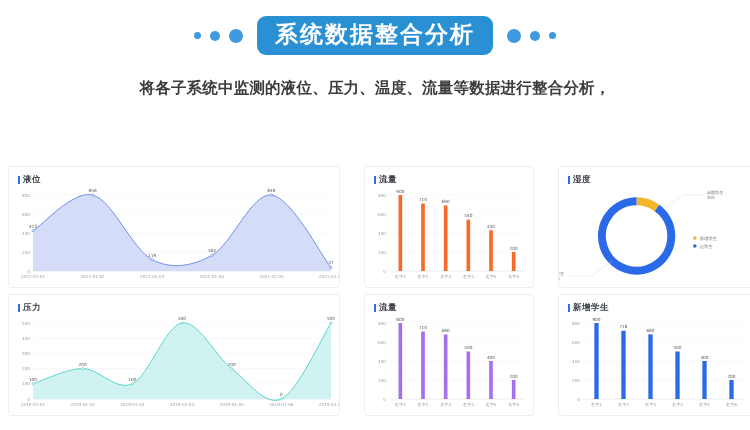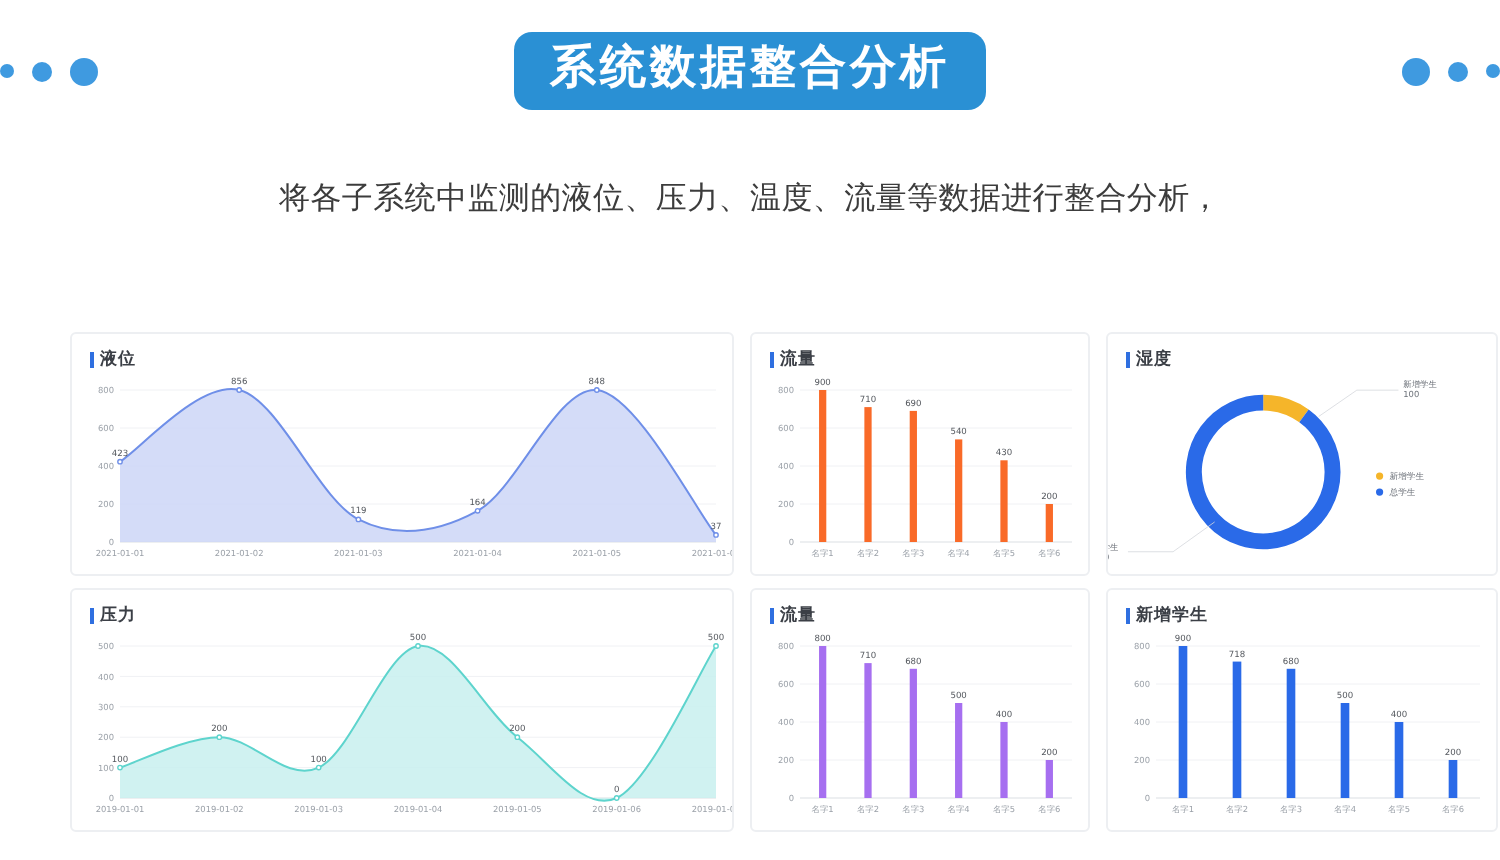--- a/index.html
+++ b/index.html
@@ -5,59 +5,60 @@
   * { box-sizing: border-box; margin: 0; padding: 0; }
   html, body {
     width: 750px; height: 430px;
     background: #ffffff;
     font-family: "DejaVu Sans", "Liberation Sans", sans-serif;
     overflow: hidden;
   }
   .page { position: relative; width: 750px; height: 430px; background: #fff; }
 
   
-  .header { padding-top: 16px; display: flex; align-items: center; justify-content: space-between; gap: 0; }
+  .header { padding-top: 16px; display: flex; align-items: center; justify-content: center; gap: 0; }
   .dots { display: flex; align-items: center; gap: 9px; }
   .dot { border-radius: 50%; background: #3f9ae0; }
   .dot.s { width: 7px; height: 7px; }
   .dot.m { width: 10px; height: 10px; }
   .dot.l { width: 14px; height: 14px; }
   .title-pill {
     margin: 0 14px;
     background: #2a90d4;
     color: #ffffff;
     border-radius: 9px;
     padding: 7px 18px 9px 18px;
     font-size: 23px;
     font-weight: bold;
     letter-spacing: 2px;
     line-height: 1;
     white-space: nowrap;
   }
 
   
   .subtitle {
-    margin-top: 32px;
+    margin-top: 21px;
     text-align: center;
     color: #3c3c3c;
     font-size: 15.5px;
     line-height: 25px;
     letter-spacing: 0.2px;
+    font-weight: bold;
   }
   .subtitle div { white-space: nowrap; }
 
   
   .dash {
     position: absolute;
-    left: 35px; top: 166px;
+    left: 8px; top: 166px;
     width: 568px; height: 250px;
     display: grid;
     grid-template-columns: 332px 170px 196px;
     grid-template-rows: 122px 122px;
-    gap: 6px 8px;
+    gap: 6px 24px;
   }
   .card {
     background: #ffffff;
     border: 1px solid #edeff2;
     border-radius: 3px;
     position: relative;
     overflow: hidden;
   }
   .card-title {
     position: absolute; left: 9px; top: 7px;

